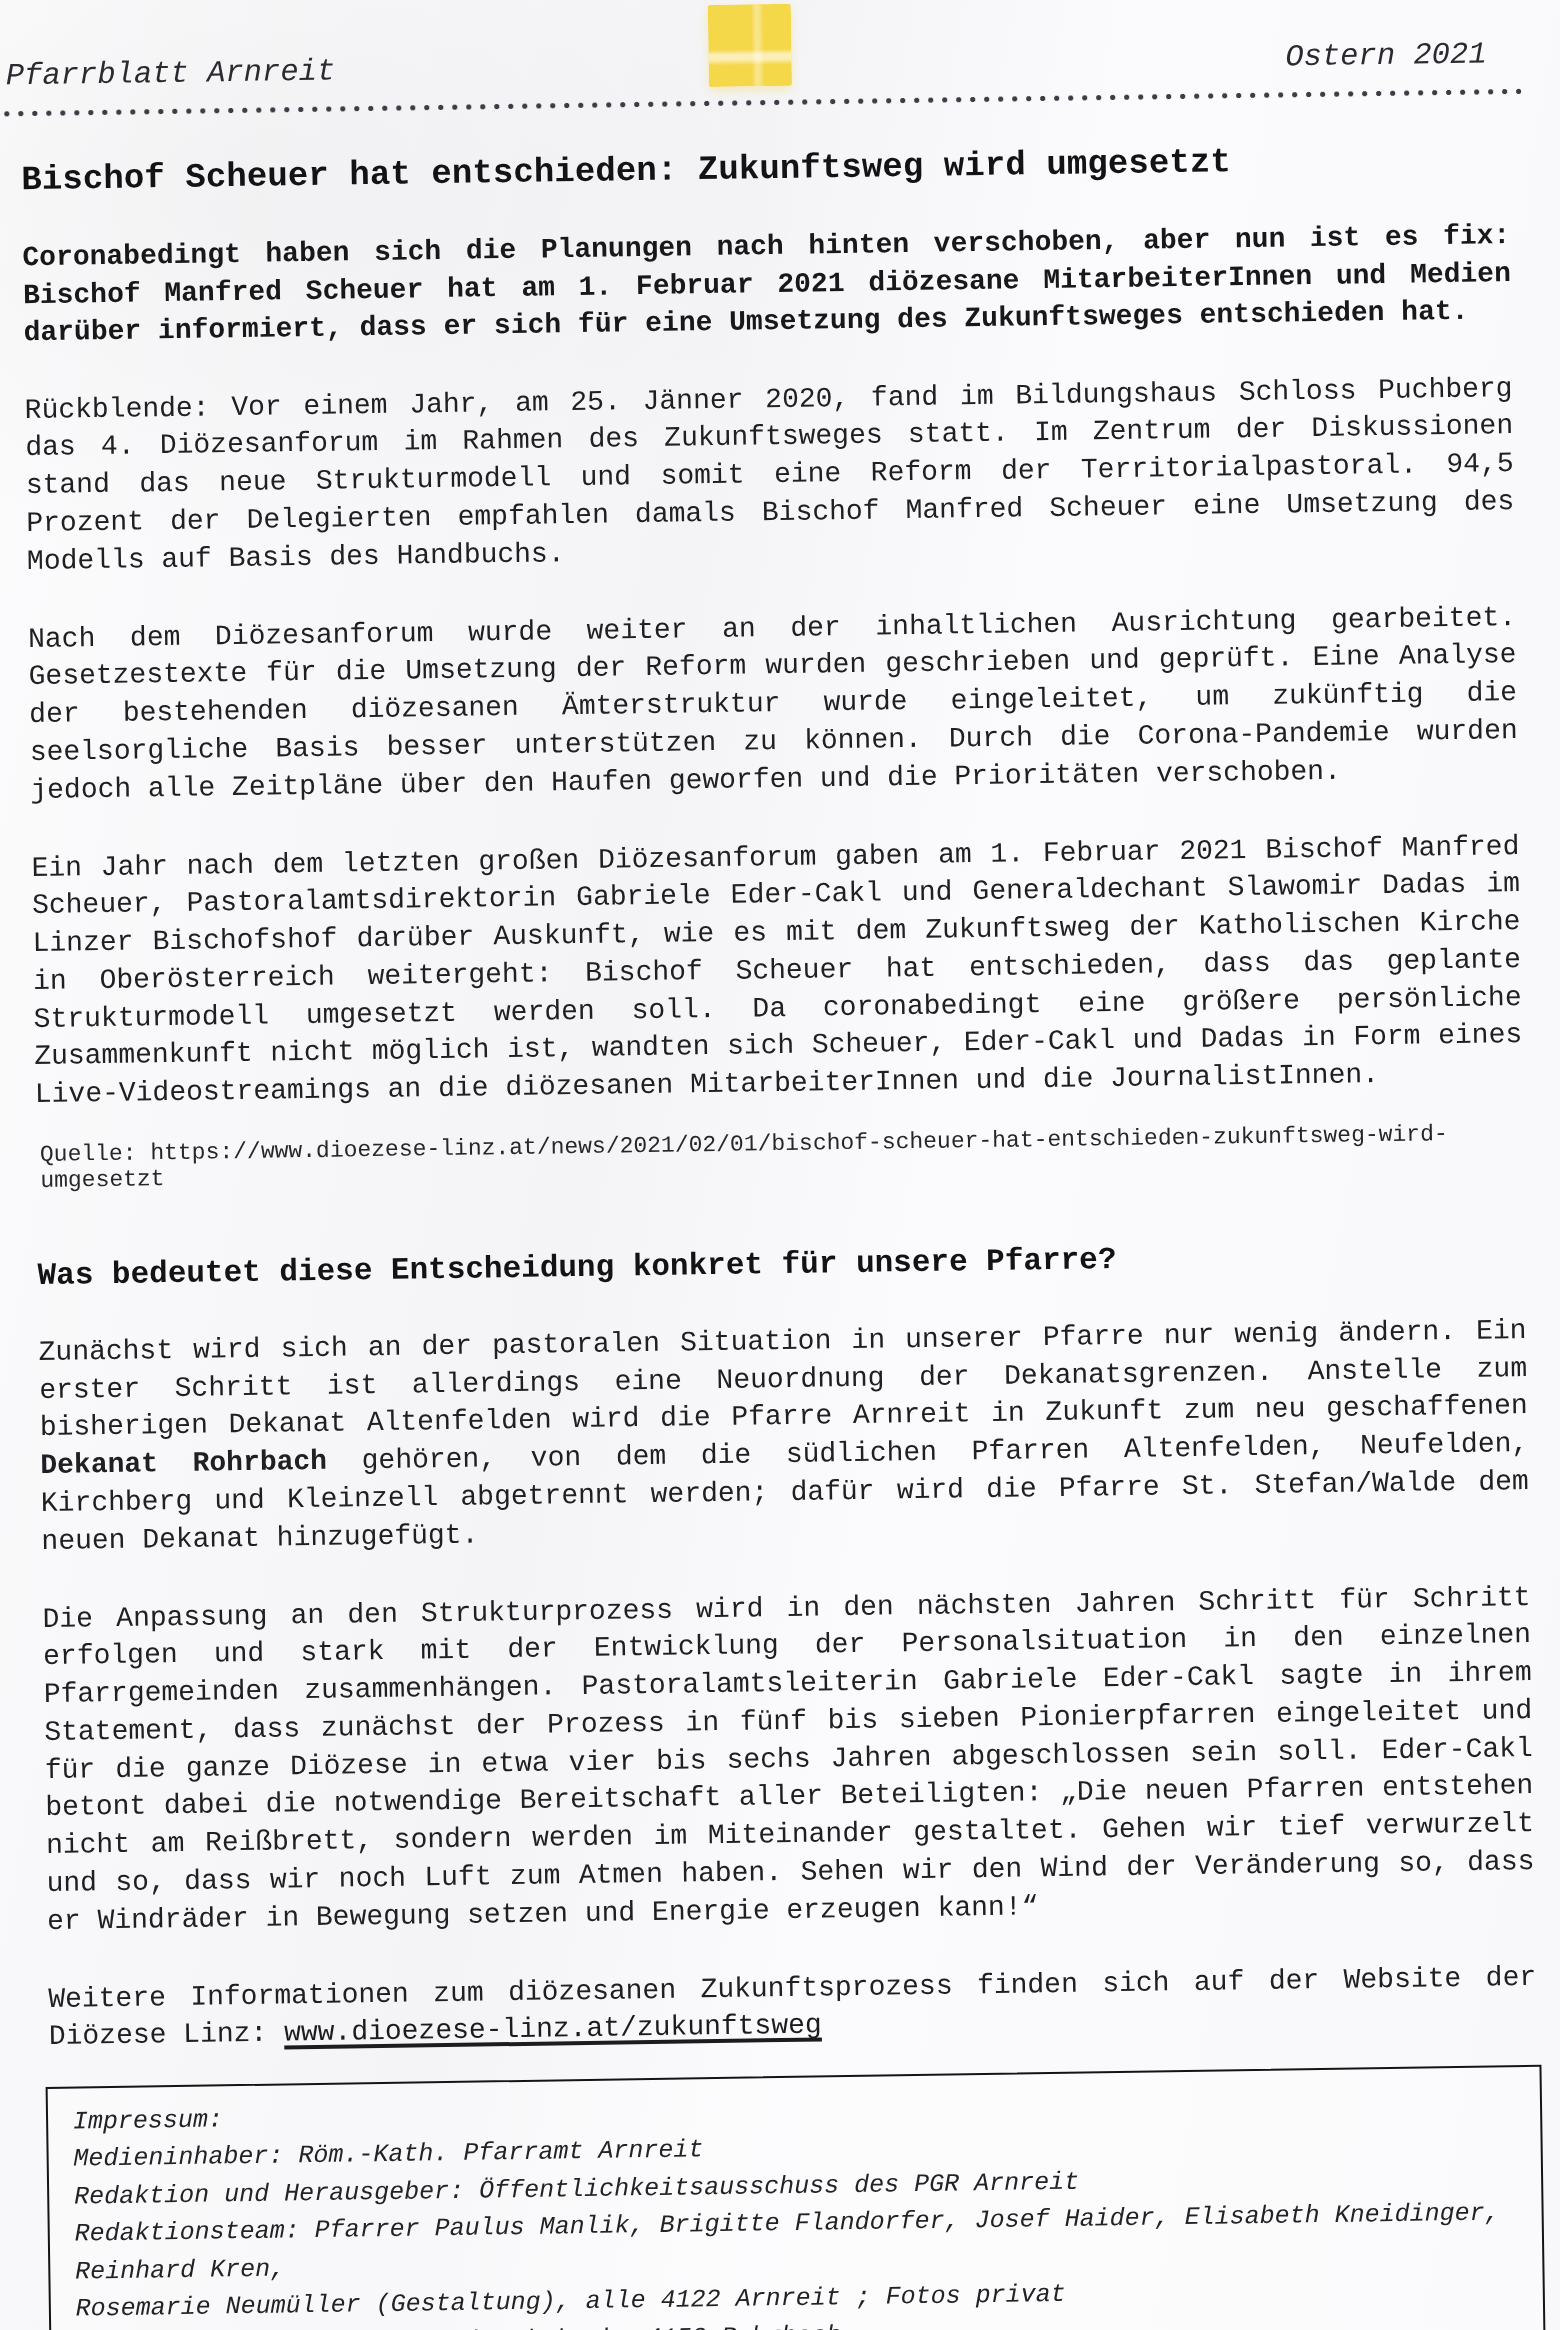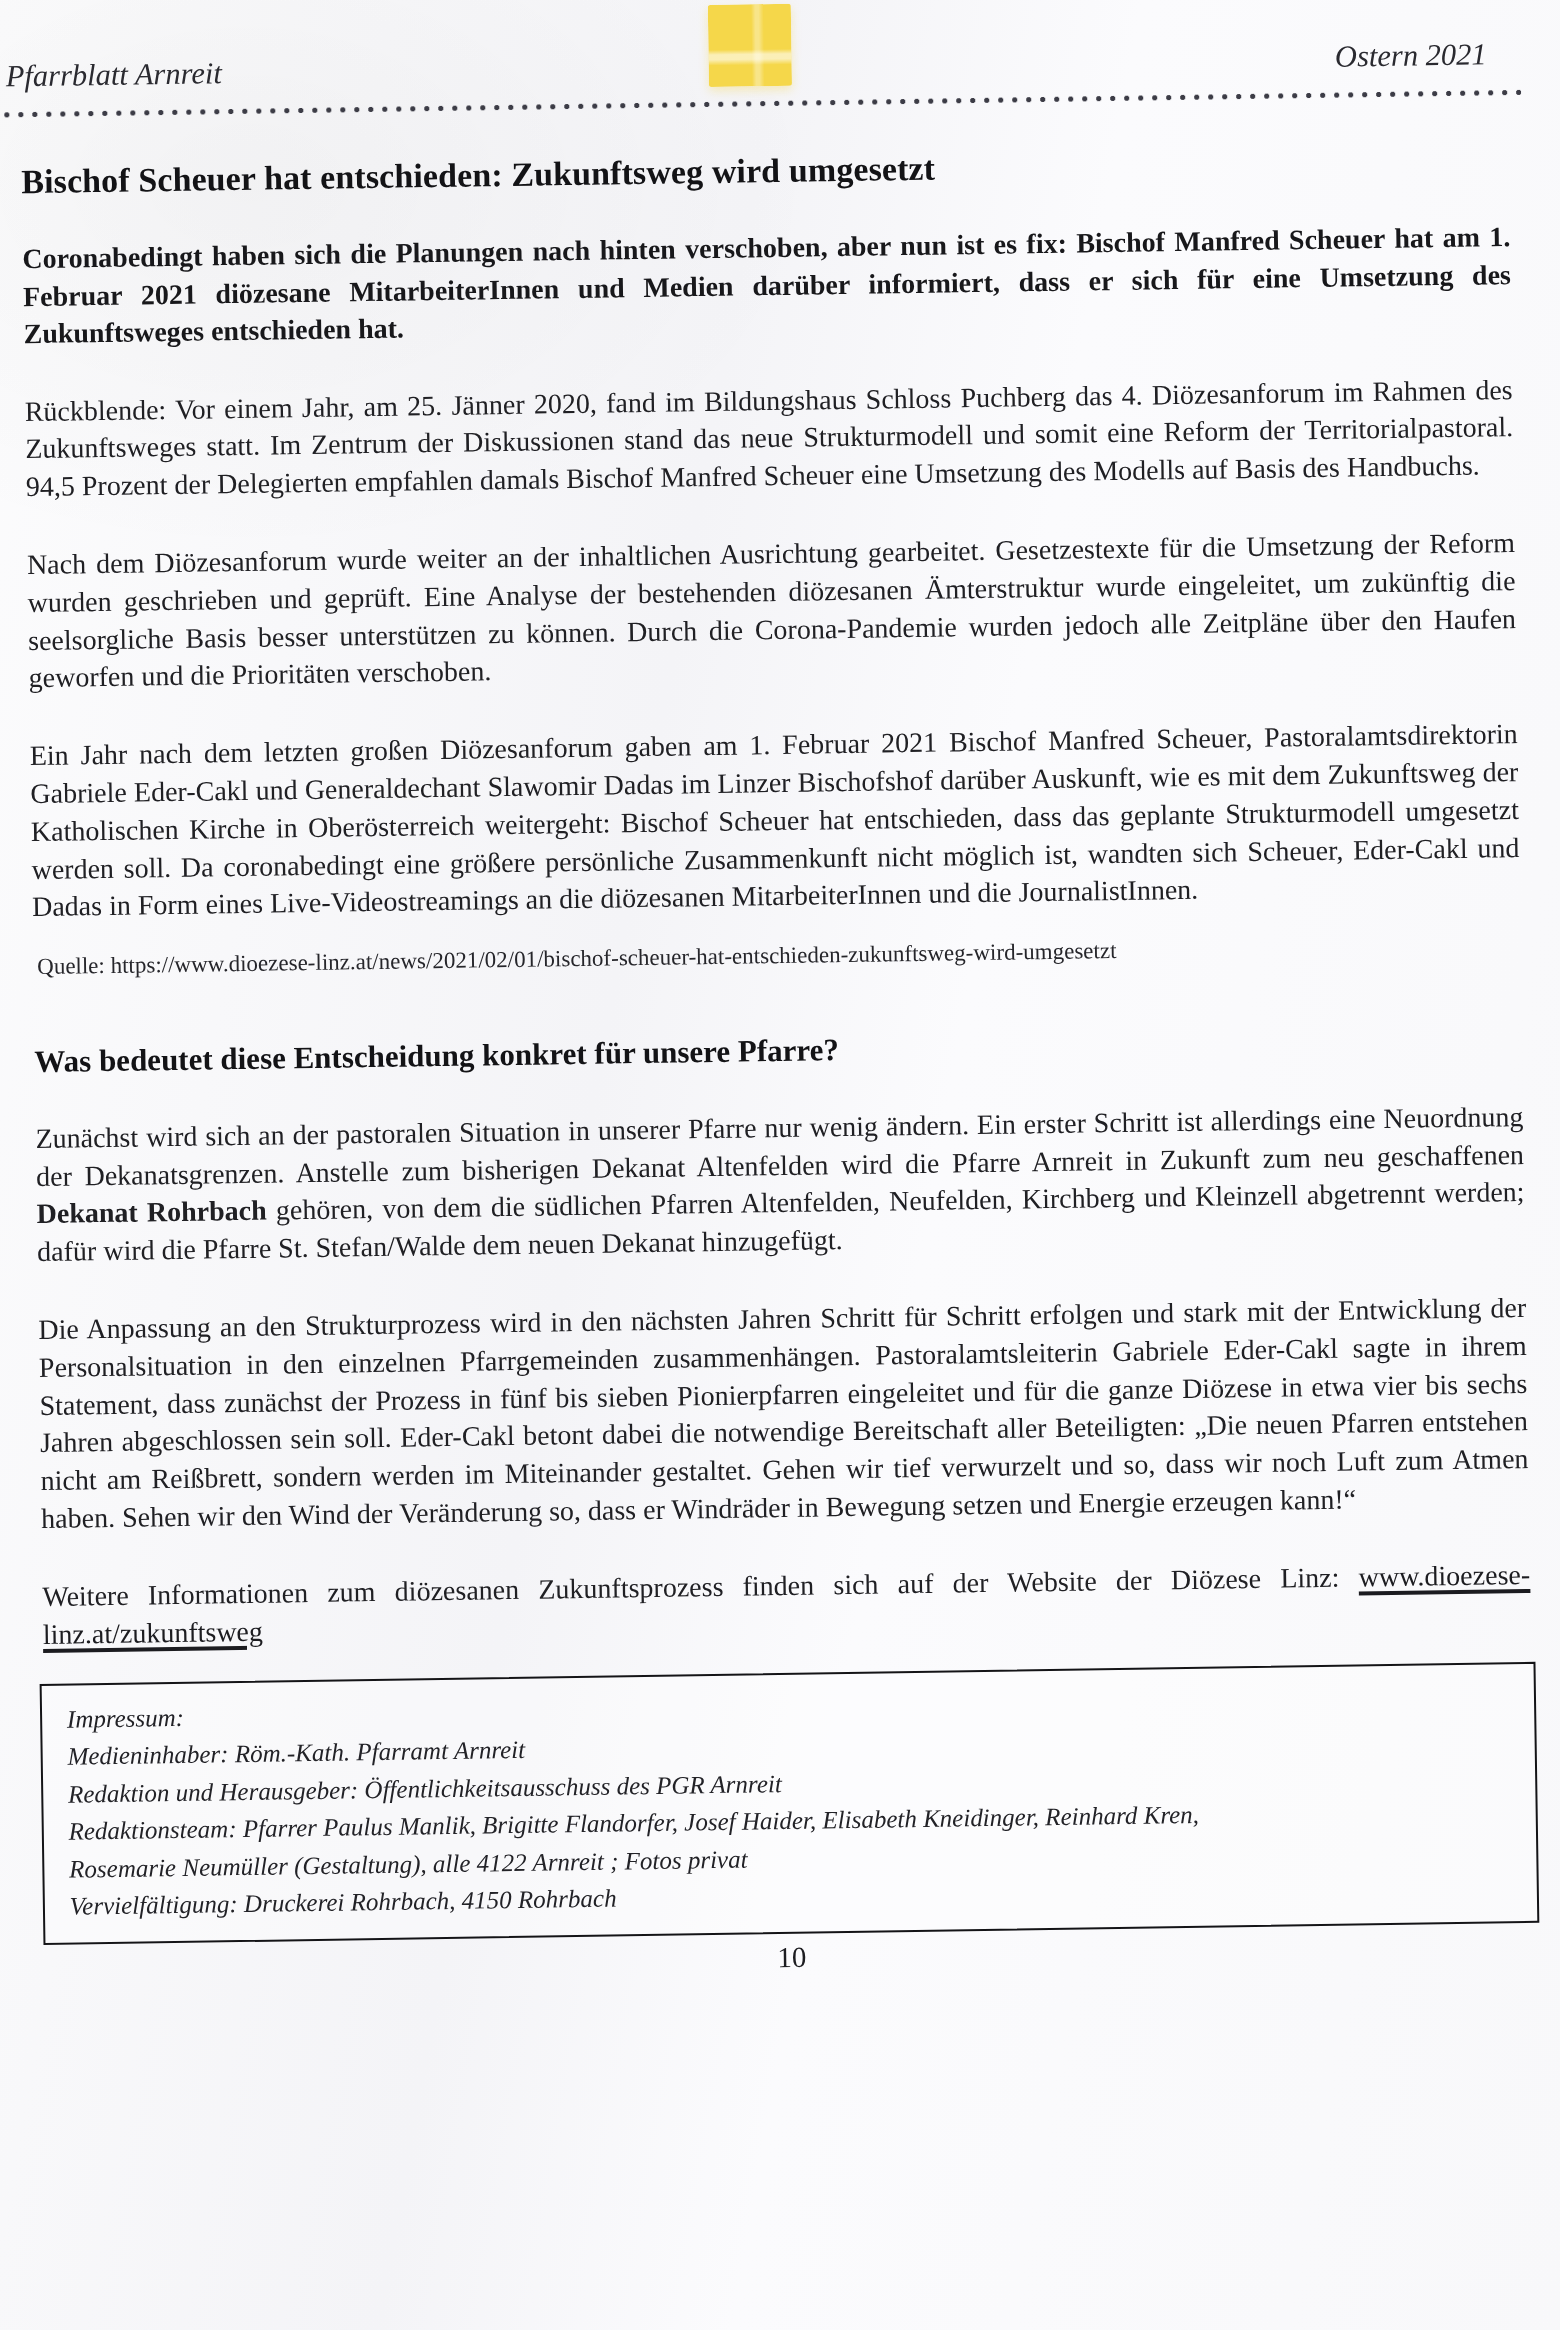--- a/index.html
+++ b/index.html
@@ -1,21 +1,21 @@
 <!DOCTYPE html>
 <html lang="de" style="font-size:11px"><head>
 <meta charset="utf-8">
 <style>
   html,body { margin:0; padding:0; background:#ffffff; }
   .page {
     position:relative; width:1560px; height:2330px; overflow:hidden;
     background:
       radial-gradient(970px 624px at 16% 8%, rgba(0,0,0,0.03), transparent 60%),
       linear-gradient(100deg, #fcfcfd 0%, #f4f4f7 40%, #fbfbfd 58%, #f8f8fa 100%);
-    font-family:Liberation Serif, serif;
+    font-family:Liberation Mono, monospace;
     color:#202024;
   }
   .scan { position:absolute; inset:0; transform:rotate(-0.85deg); transform-origin:50% 50%; }
   .sheet { padding:40px 36px 0 36px; }
 
   .masthead {
     display:flex; justify-content:space-between; align-items:baseline;
     font-style:italic; font-size:30.5px; color:#2a2a30;
     margin:8.3px 21px 0 -14px;
   }

